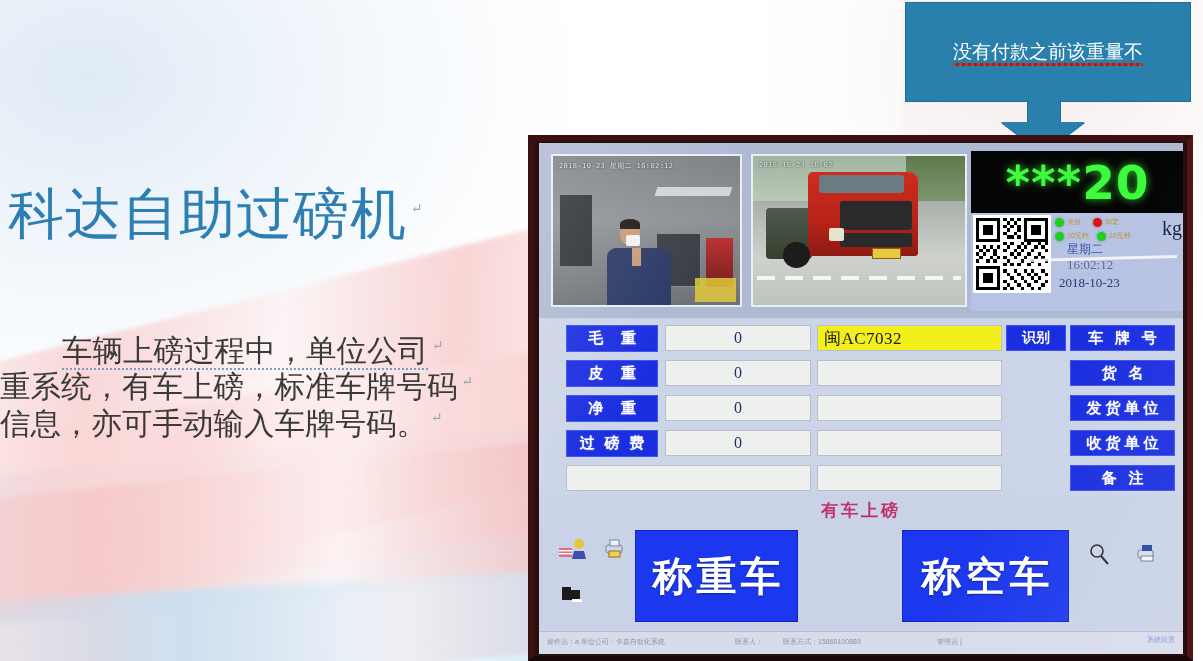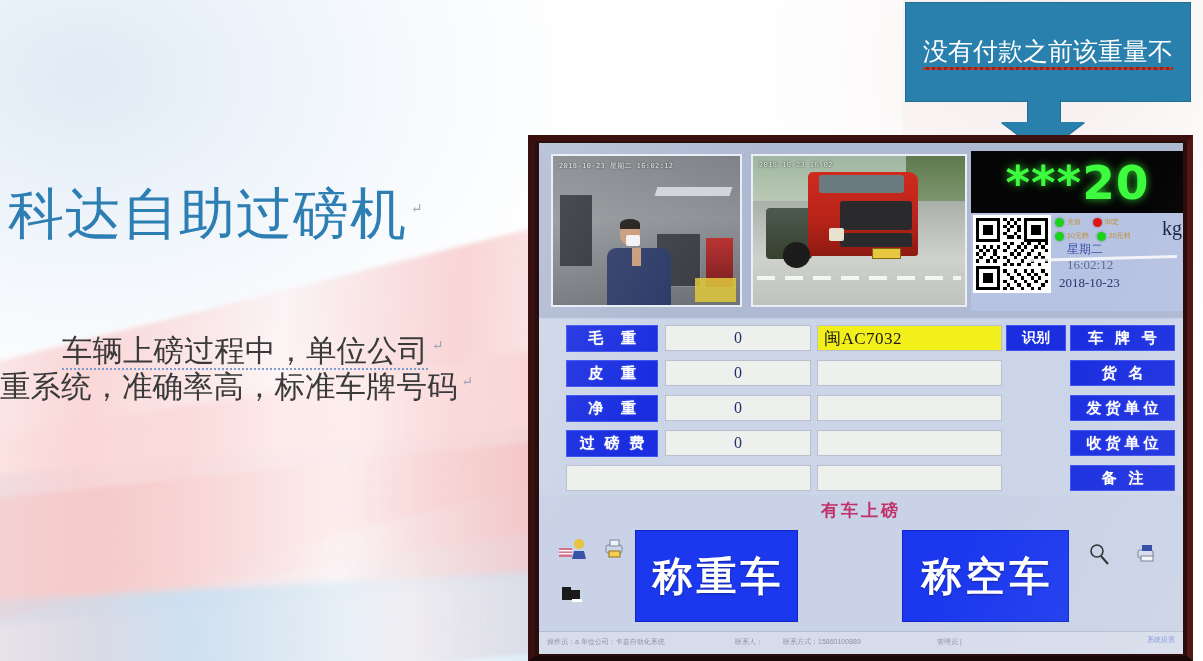--- a/index.html
+++ b/index.html
@@ -63,21 +63,21 @@
     border-bottom:2px dotted #7a9ccf;
   }
 
   
   #callout{
     position:absolute;left:905px;top:2px;width:286px;height:100px;
     background:#2980ac;border:1px solid #1e6e96;box-sizing:border-box;
     display:flex;align-items:center;justify-content:center;
   }
   #callout-text{
-    color:#ffffff;font-size:25px;line-height:1.25;
+    color:#ffffff;font-size:19px;line-height:1.25;
     font-family:"Liberation Serif","DejaVu Serif",serif;
     position:relative;padding:0 6px;
   }
   #callout-text .ln{display:block;}
   #callout-text .ln1{position:relative;}
   #callout-text .ln1::after{
     content:"";position:absolute;left:0;right:0;bottom:-2px;height:3px;
     background:repeating-linear-gradient(90deg,#c0392b 0 3px, #8e2a20 3px 6px);
   }
   .arrow-stem{
@@ -249,21 +249,22 @@
 </div>
 
 <div id="title-block">
   <div id="title-line1">
     <span>科达自助过磅机</span><span class="pilcrow">↵</span>
   </div>
 </div>
 
 <div id="body-block">
   <div class="bl indent"><span class="squig">车辆上磅过程中，单位公司</span><span class="pilcrow">↵</span></div>
-  <div class="bl"><span>重系统，准确率高，标准车牌号码</span><span class="pilcrow">↵</span></div>
+  <div class="bl"><span>重系统，有车上磅，标准车牌号码</span><span class="pilcrow">↵</span></div>
+  <div class="bl"><span>信息，亦可手动输入车牌号码。</span><span class="pilcrow">↵</span></div>
 </div>
 
 <div id="callout">
   <div id="callout-text">
     <span class="ln ln1">没有付款之前该重量不</span>
   </div>
 </div>
 <div class="arrow-stem"></div>
 <div class="arrow-head"></div>
 

